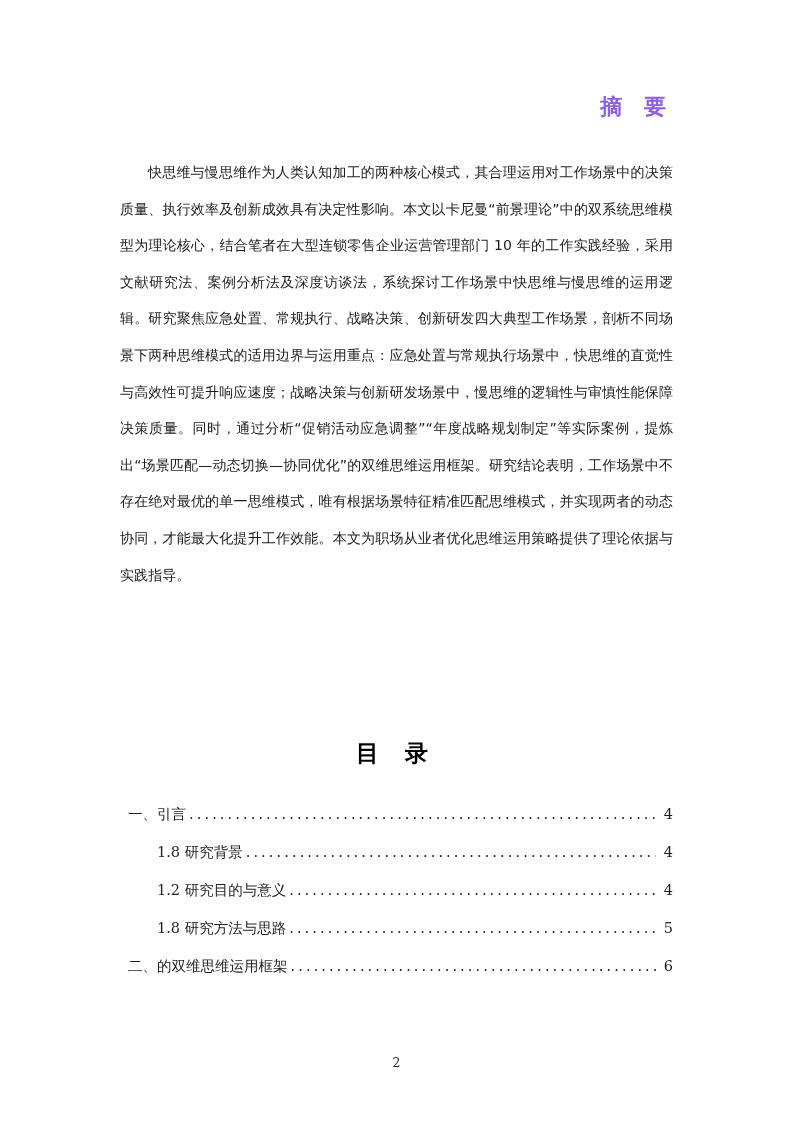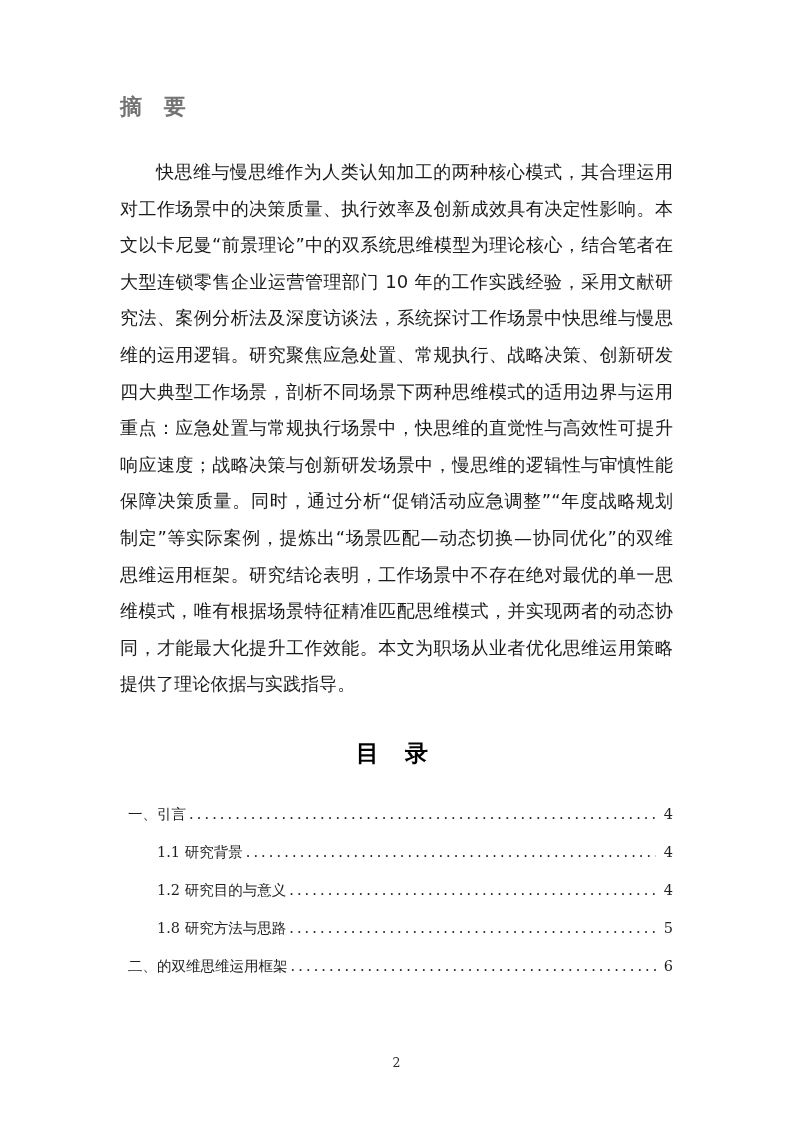--- a/index.html
+++ b/index.html
@@ -27,37 +27,37 @@
 
   
   .abstract-section {
     position: absolute;
     left: 120px;
     top: 92px;
     width: 553px;
   }
 
   .abstract-title {
-    text-align: left;
+    text-align: right;
     font-family: "DejaVu Sans", "Liberation Sans", sans-serif;
     font-weight: bold;
     font-size: 22px;
     letter-spacing: 7px;
-    color: #737373;
+    color: #8b5cf6;
     line-height: 30px;
     margin: 0;
     padding: 0;
   }
 
   .abstract-body {
     margin: 0;
     padding: 0;
     margin-top: 32px;
     font-family: "DejaVu Sans", "Liberation Sans", sans-serif;
-    font-size: 18px;
+    font-size: 14px;
     line-height: 36.6px;
     color: #1a1a1a;
     text-align: justify;
     text-justify: inter-ideograph;
     text-indent: 2em;
     letter-spacing: 0.1px;
   }
 
   
   .toc-section {
@@ -158,21 +158,21 @@
 
   <section class="toc-section">
     <h2 class="toc-title">目 录</h2>
     <ul class="toc-list" id="toc-list">
         <li class="toc-entry">
           <span class="toc-label">一、引言</span>
           <span class="toc-leader"></span>
           <span class="toc-page">4</span>
         </li>
         <li class="toc-entry level-2">
-          <span class="toc-label">1.1 研究背景</span>
+          <span class="toc-label">1.8 研究背景</span>
           <span class="toc-leader"></span>
           <span class="toc-page">4</span>
         </li>
         <li class="toc-entry level-2">
           <span class="toc-label">1.2 研究目的与意义</span>
           <span class="toc-leader"></span>
           <span class="toc-page">4</span>
         </li>
         <li class="toc-entry level-2">
           <span class="toc-label">1.8 研究方法与思路</span>

